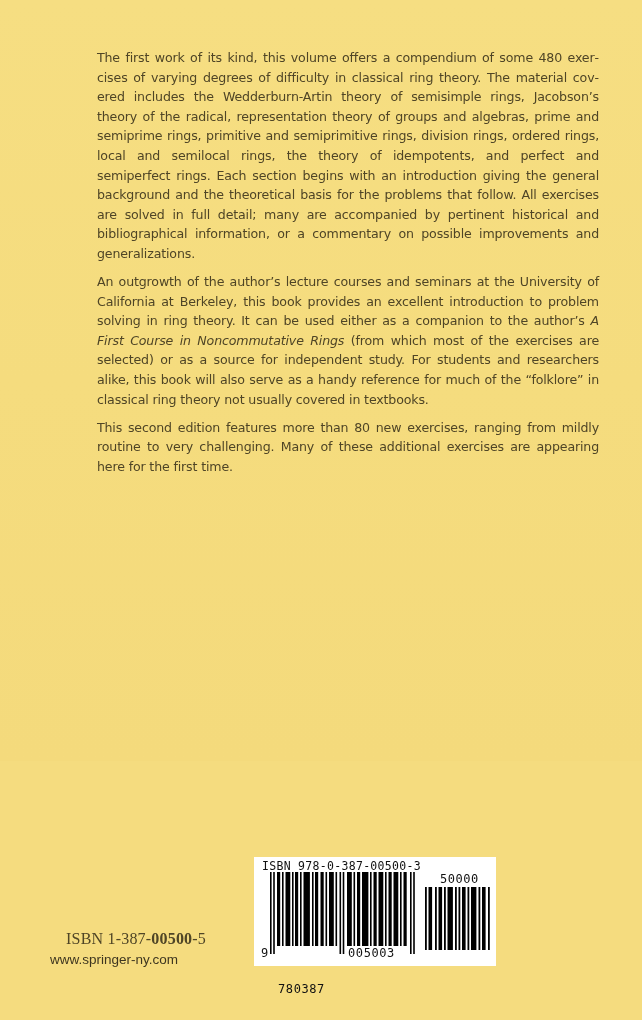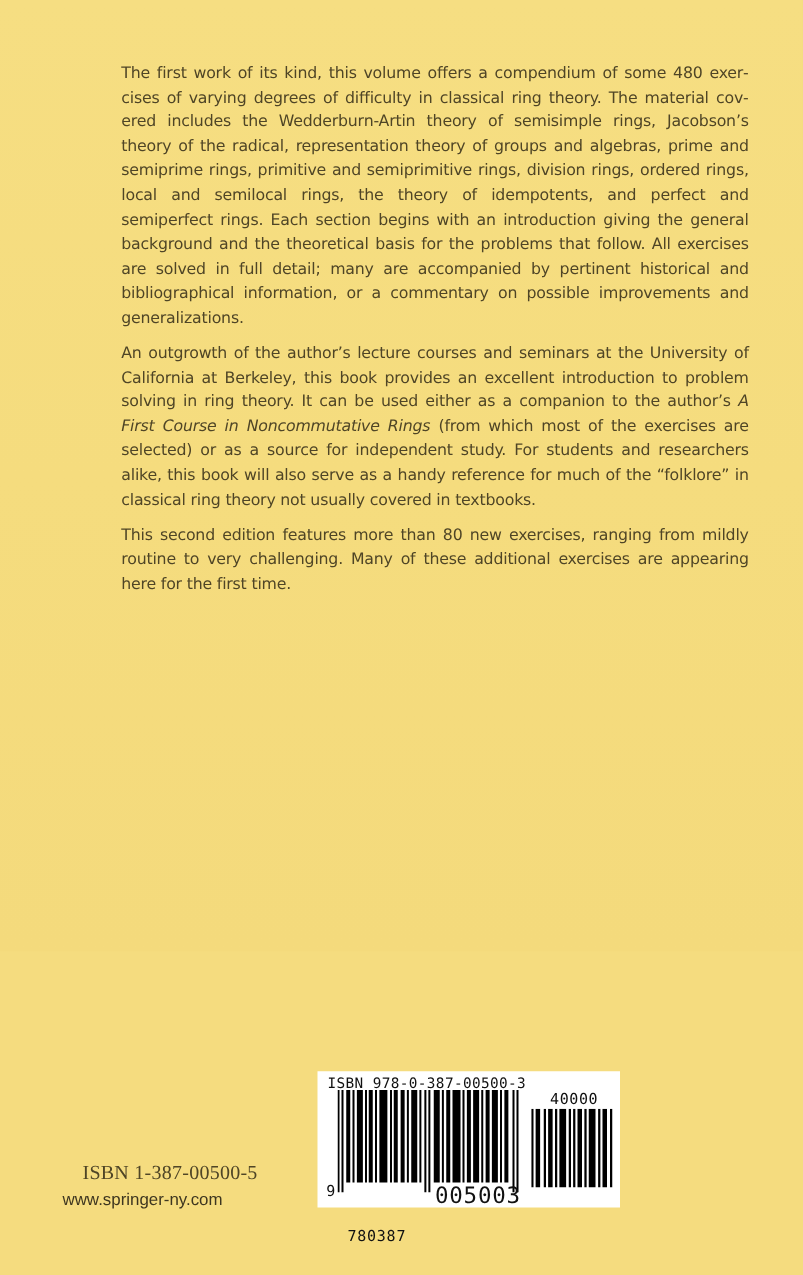--- a/index.html
+++ b/index.html
@@ -26,21 +26,21 @@
     text-align: justify;
     hyphens: manual;
   }
   .blurb em { font-style: italic; }
   .isbn-left {
     position: absolute; left: 66px; top: 930px;
     color: #4f4526;
     font-family: "Liberation Serif", serif;
     font-size: 16px; letter-spacing: 0.2px;
   }
-  .isbn-left b { font-weight: normal; }
+  .isbn-left b { font-weight: bold; }
   .url {
     position: absolute; left: 50px; top: 952px;
     color: #3e3620;
     font-family: "Liberation Sans", sans-serif;
     font-weight: normal; font-size: 13.5px;
   }
   .barcode-box {
     position: absolute; left: 254px; top: 857px; width: 242px; height: 109px;
     background: #ffffff;
   }
@@ -59,21 +59,21 @@
     font-family: "DejaVu Sans Mono", monospace; font-size: 12px; color: #111;
   }
   .bc-digits-a {
     position: absolute; left: 24px; top: 89px;
     font-family: "DejaVu Sans Mono", monospace; font-size: 12px; color: #111;
     letter-spacing: 0.6px;
     margin-top: 36px;
   }
   .bc-digits-b {
     position: absolute; left: 94px; top: 89px;
-    font-family: "DejaVu Sans Mono", monospace; font-size: 18px; color: #111;
+    font-family: "DejaVu Sans Mono", monospace; font-size: 12px; color: #111;
     letter-spacing: 0.6px;
   }
   .bars-main { position: absolute; left: 16px; top: 15px; width: 146px; height: 82px; }
   .bars-addon { position: absolute; left: 171px; top: 30px; width: 66px; height: 63px; }
 </style>
 </head>
 <body>
 
 <div class="page">
 
@@ -81,21 +81,21 @@
     <p>The first work of its kind, this volume offers a compendium of some 480 exer­cises of varying degrees of difficulty in classical ring theory. The material cov­ered includes the Wedderburn-Artin theory of semisimple rings, Jacobson’s theory of the radical, representation theory of groups and algebras, prime and semiprime rings, primitive and semiprimitive rings, division rings, ordered rings, local and semilocal rings, the theory of idempotents, and perfect and semiperfect rings. Each section begins with an introduction giving the gener­al background and the theoretical basis for the problems that follow. All exer­cises are solved in full detail; many are accompanied by pertinent historical and bibliographical information, or a commentary on possible improvements and generalizations.</p>
     <p><span>An outgrowth of the author’s lecture courses and seminars at the University of California at Berkeley, this book provides an excellent introduction to prob­lem solving in ring theory. It can be used either as a companion to the author’s </span><em>A First Course in Noncommutative Rings</em><span> (from which most of the exercises are selected) or as a source for independent study. For students and researchers alike, this book will also serve as a handy reference for much of the “folklore” in classical ring theory not usually covered in textbooks.</span></p>
     <p>This second edition features more than 80 new exercises, ranging from mild­ly routine to very challenging. Many of these additional exercises are appear­ing here for the first time.</p>
   </div>
 
   <div class="isbn-left"><span>ISBN 1-387-</span><b>00500</b><span>-5</span></div>
   <div class="url">www.springer-ny.com</div>
 
   <div class="barcode-box">
     <div class="bc-isbn">ISBN 978-0-387-00500-3</div>
-    <div class="bc-addon-num">40000</div>
+    <div class="bc-addon-num">50000</div>
 
     <svg class="bars-main" viewBox="0 0 146 82" preserveAspectRatio="none">
       <g fill="#000">
 
         <rect x="0" y="0" width="1.6" height="82"></rect>
         <rect x="3.2" y="0" width="1.6" height="82"></rect>
 
         <rect x="7" y="0" width="3.2" height="74"></rect>
         <rect x="12" y="0" width="1.6" height="74"></rect>
         <rect x="15.5" y="0" width="4.8" height="74"></rect>

